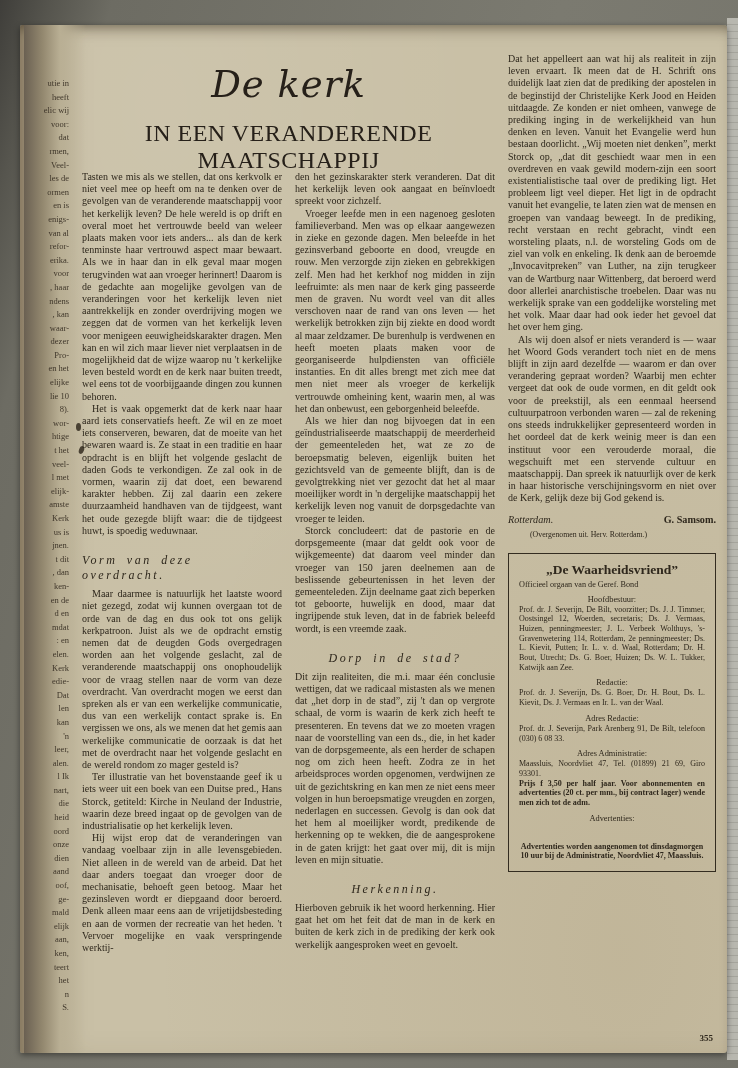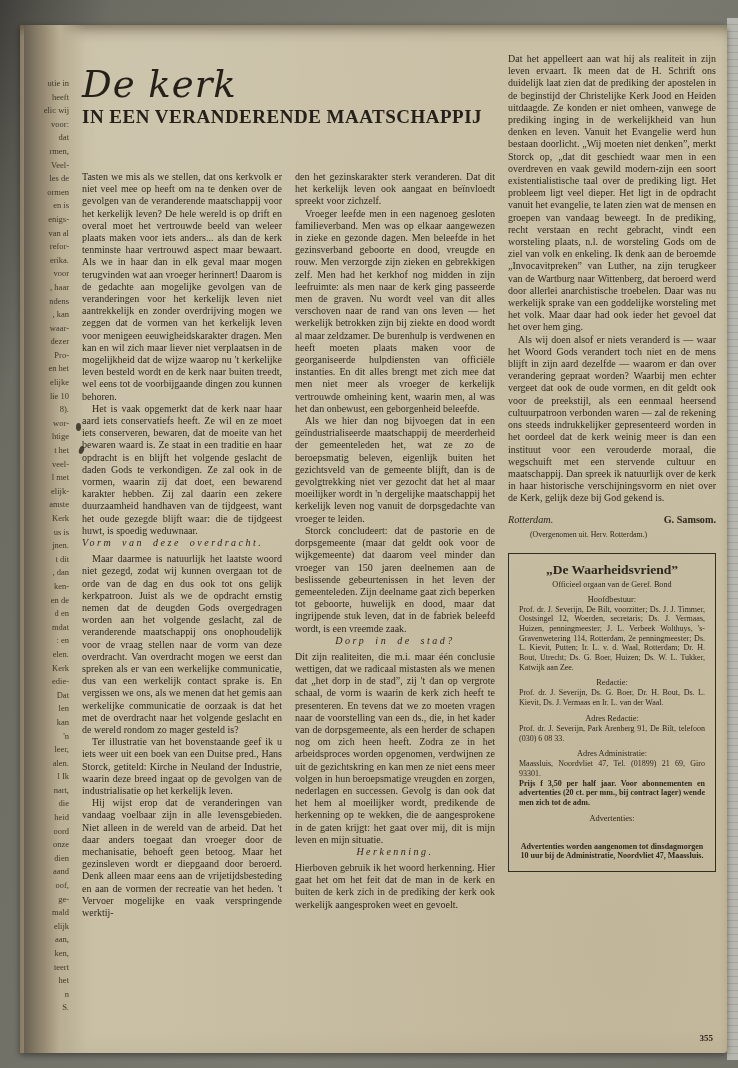--- a/index.html
+++ b/index.html
@@ -37,53 +37,53 @@
     font-size:8.5px;line-height:13.6px;color:#3f362a;
   }
   .ink-mark{position:absolute;width:5px;height:8px;border-radius:50%;background:#2a2318;opacity:.8;}
   .mark1{left:56px;top:398px;}
   .mark2{left:59px;top:421px;transform:rotate(20deg);}
   .content{
     position:absolute;left:62px;top:28px;width:634px;
     display:flex;gap:13px;color:#2e271c;
   }
   .left-pane{width:413px;}
-  .title-block{height:108px;text-align:left;}
+  .title-block{height:108px;text-align:center;}
   .title-script{
     font-family:"DejaVu Serif", serif;font-style:italic;
     font-size:37px;letter-spacing:1px;margin-top:10px;color:#262019;
   }
   .title-caps{
-    font-weight:bold;font-size:19px;letter-spacing:.5px;margin-top:0;color:#262019;
+    font-weight:normal;font-size:24px;letter-spacing:.5px;margin-top:14px;color:#262019;
   }
   .two-col{display:flex;gap:13px;}
   .col{width:200px;}
   .col3{width:208px;}
   .para{
     margin:0;font-size:10px;line-height:12.2px;text-align:justify;
     text-indent:10px;color:#2e271c;
   }
   .cont .para:first-child{text-indent:0;}
   .sec-heading{
-    font-style:italic;font-size:10px;letter-spacing:2.5px;word-spacing:4px;
-    margin:0 0 5px;color:#2e271c;
+    font-style:italic;font-size:12px;letter-spacing:2.5px;word-spacing:4px;
+    margin:16px 0 5px;color:#2e271c;
   }
   .sec-left{text-align:left;}
   .sec-center{text-align:center;}
   .signature{
     display:flex;justify-content:space-between;margin-top:9px;font-size:10.2px;
   }
   .sig-place{font-style:italic;}
   .sig-name{font-weight:600;}
   .attribution{font-size:7.8px;margin-top:5px;padding-left:22px;}
   .ad-box{
     border:1.6px solid #332c20;margin-top:14px;padding:8px 10px 10px;
   }
   .ad-title{text-align:center;font-weight:bold;font-size:13.5px;}
-  .ad-subtitle{text-align:center;font-size:8.2px;margin-top:2px;}
+  .ad-subtitle{text-align:left;font-size:8.2px;margin-top:2px;}
   .ad-section .ad-heading{
     text-align:center;font-weight:normal;font-size:8.4px;margin:6px 0 1px;
   }
   .ad-heading:empty{display:none;}
   .ad-text{font-size:8px;line-height:9.7px;text-align:justify;}
   .ad-sections .ad-section:nth-last-child(-n+2) .ad-text{font-weight:bold;}
   .ad-sections .ad-section:last-child .ad-text{text-align:center;margin-top:19px;}
   .page-number{
     position:absolute;right:14px;bottom:10px;font-weight:bold;font-size:9px;color:#2e271c;
   }

